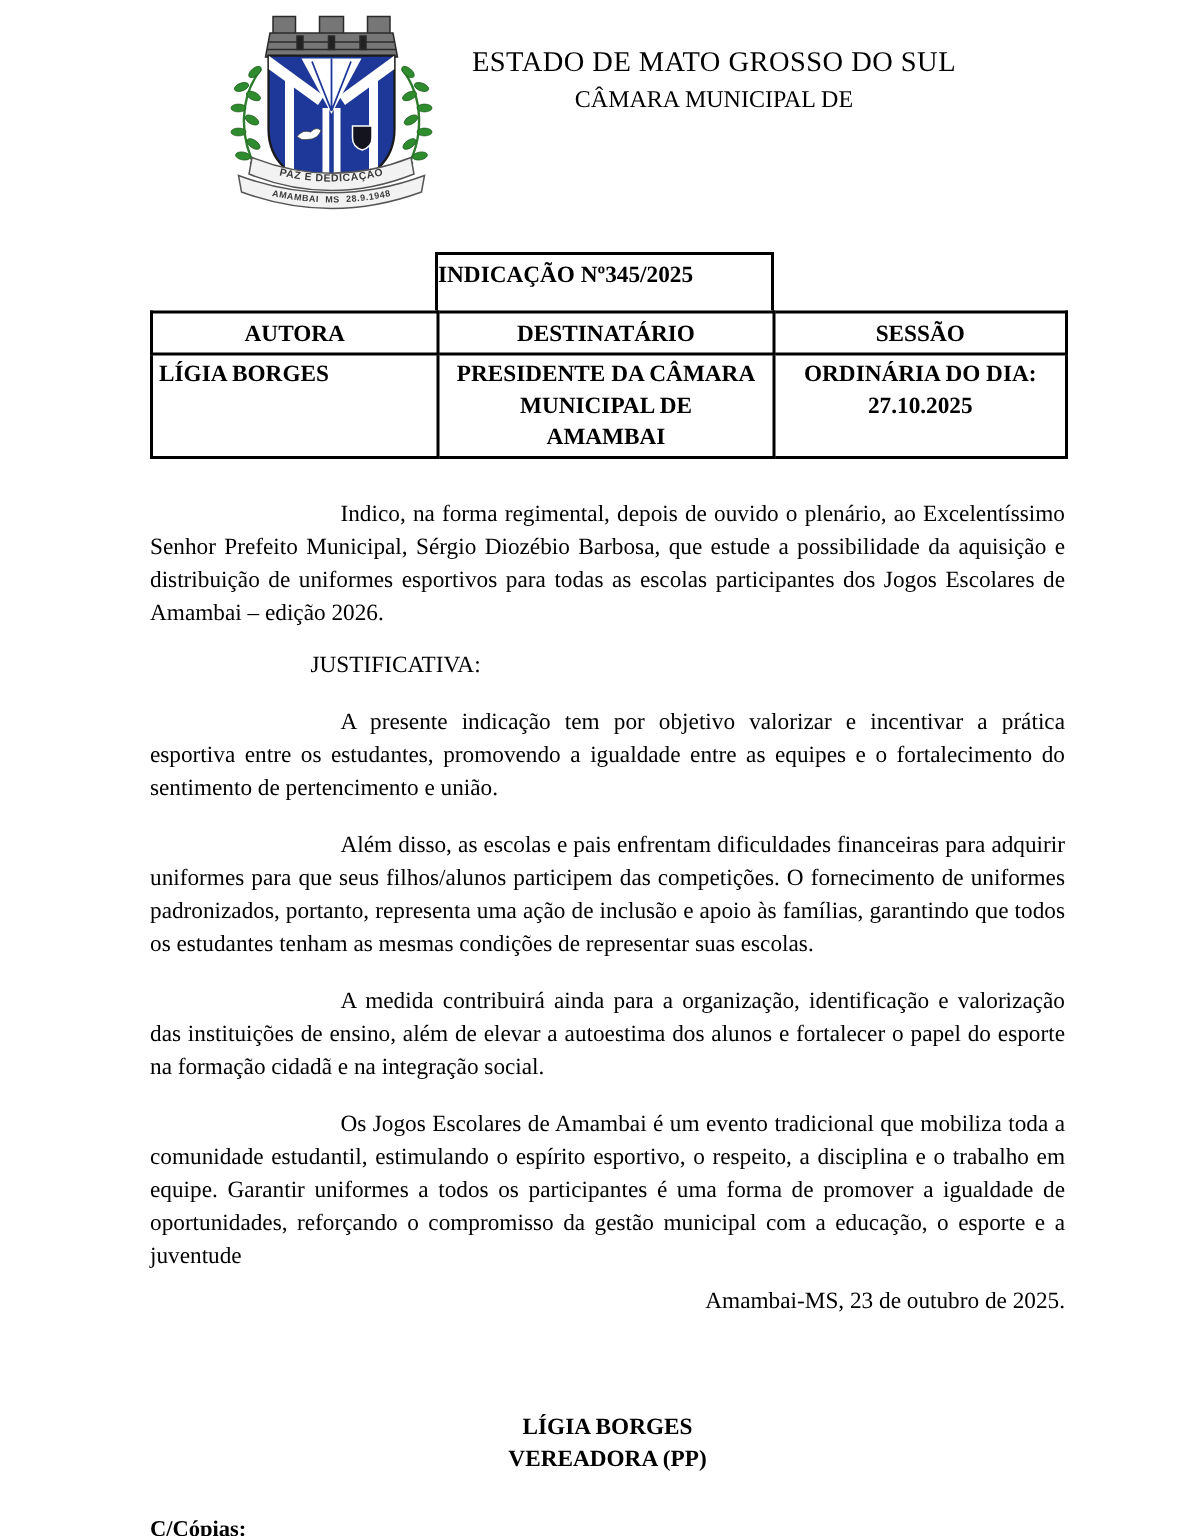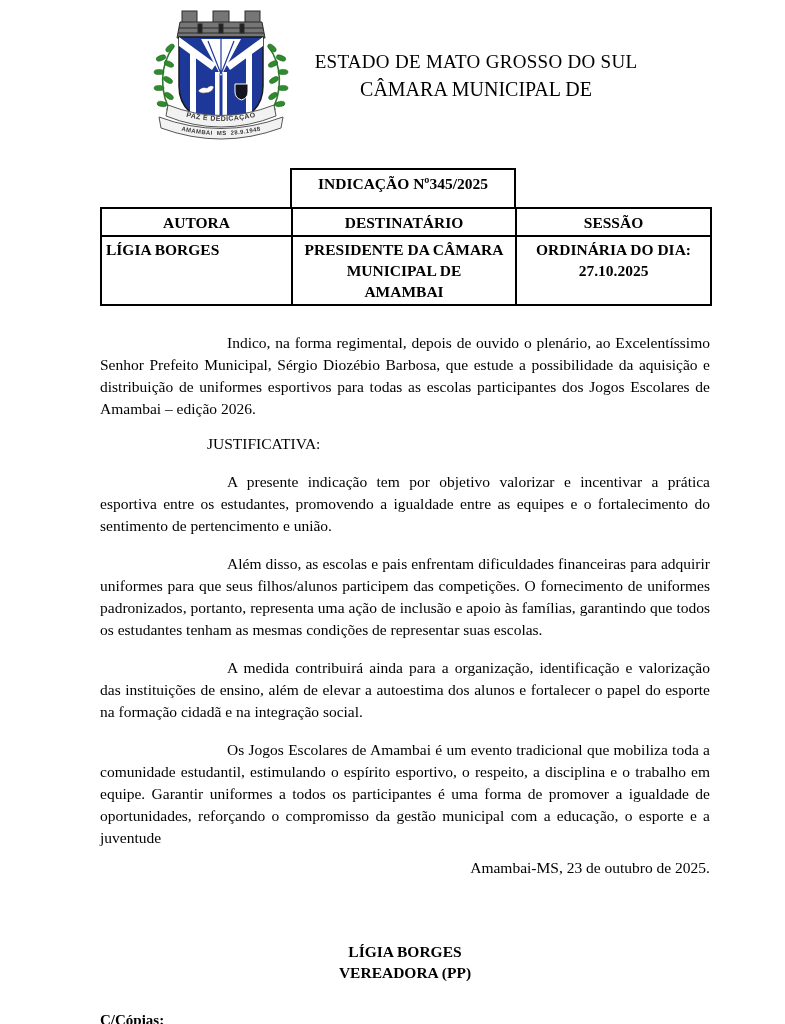--- a/index.html
+++ b/index.html
@@ -8,31 +8,31 @@
     width:785px; height:1024px;
     margin:0 auto;
     background:#ffffff;
     color:#000;
     font-family:"Liberation Serif","DejaVu Serif",serif;
     overflow:hidden;
   }
   
   .header { position:relative; height:158px; }
   .crest { position:absolute; left:146px; top:4px; width:150px; height:144px; }
-  .header-text { position:absolute; left:250px; right:83px; top:30px; text-align:center; line-height:1.25;margin-top:20px; }
+  .header-text { position:absolute; left:250px; right:83px; top:30px; text-align:center; line-height:1.25; }
   .ht1 { font-size:19px; letter-spacing:0.3px; }
-  .ht2 { font-size:20px; margin-top:3px; }
+  .ht2 { font-size:16px; margin-top:3px; }
   .ht3 { font-size:15px; margin-top:3px; white-space:pre; }
   
   .content { padding:0 75px 0 100px; }
   
   .title-box {
     margin-left:190px; width:222px;
     border:2px solid #000; border-bottom:none;
-    text-align:center; font-weight:bold; font-size:15.5px;
+    text-align:left; font-weight:bold; font-size:15.5px;
     padding:5px 0 14px 0;
     margin-top:10px;
   }
   table.doc-table { border-collapse:collapse; width:100%; table-layout:fixed; }
   table.doc-table th, table.doc-table td {
     border:2px solid #000; font-weight:bold; font-size:15.5px;
     padding:2px 4px; line-height:21px;
   }
   table.doc-table th { text-align:center; height:22px; }
   td.cell-author { text-align:left; vertical-align:top; height:62px; }

